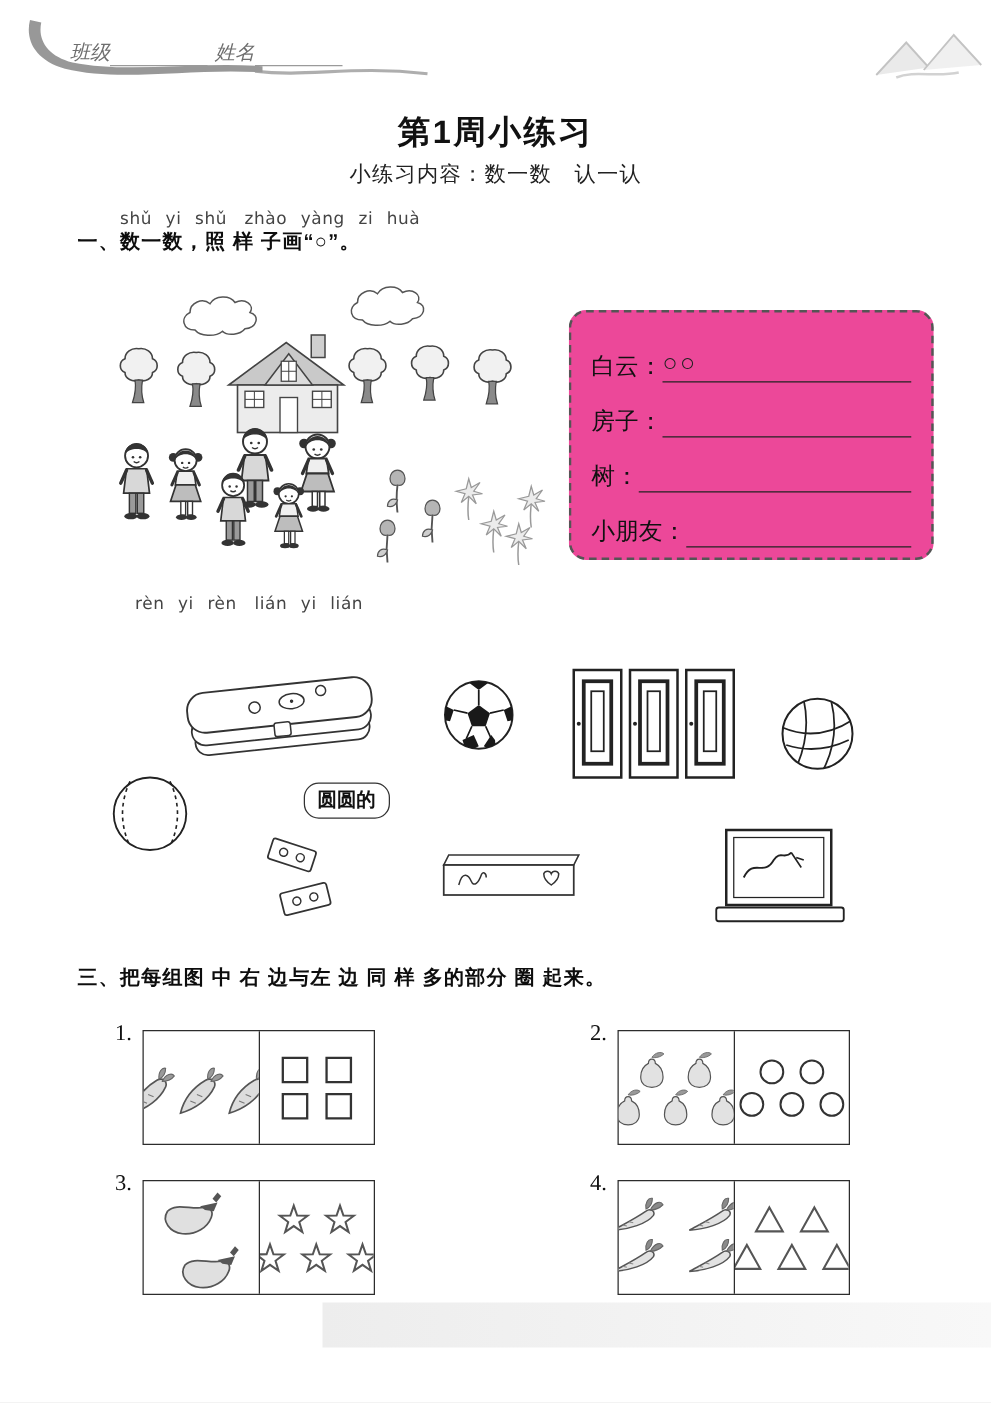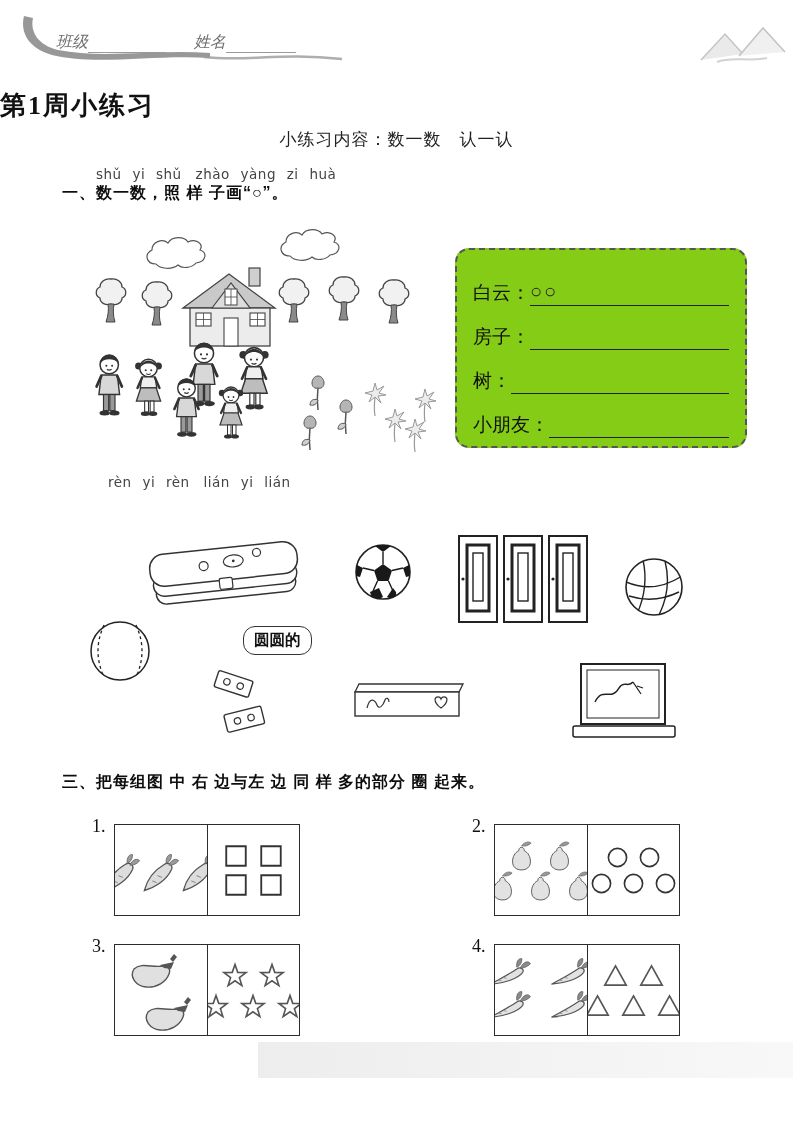--- a/index.html
+++ b/index.html
@@ -10,35 +10,35 @@
   }
   
   .hdr{position:absolute;left:18px;top:14px;width:330px;height:66px;}
   .hdr svg{position:absolute;left:0;top:0;}
   .hdr-fields{position:absolute;left:38px;top:18px;width:285px;
     font-family:"DejaVu Serif","Liberation Serif",serif;font-style:italic;
     font-size:16px;color:#6e6e6e;display:flex;align-items:flex-end;}
   .hdr-line{display:inline-block;border-bottom:1.2px solid #9a9a9a;height:16px;}
   .mtn-top{position:absolute;right:4px;top:22px;opacity:.75;}
   
-  .title{position:absolute;left:0;top:88px;width:100%;
-    font-family:Liberation Serif, serif;font-weight:bold;
+  .title{position:absolute;left:0;top:88px;width:100%;text-align:center;
+    font-family:Liberation Sans, sans-serif;font-weight:bold;
     font-size:26px;letter-spacing:2px;color:#111;}
   .subtitle{position:absolute;left:0;top:128px;width:100%;text-align:center;
     font-family:"Liberation Serif","DejaVu Serif",serif;font-size:17px;
     letter-spacing:1px;color:#222;}
   
   .pinyin{position:absolute;font-family:"DejaVu Sans",sans-serif;
     font-size:13.5px;color:#444;letter-spacing:.5px;word-spacing:6px;}
   .sec-head{position:absolute;font-weight:bold;font-size:16px;color:#0d0d0d;
     letter-spacing:1px;}
   
   .answer-box{position:absolute;left:455px;top:248px;width:292px;height:200px;
     box-sizing:border-box;border:2px dashed #555;border-radius:14px;
-    padding:12px 16px 6px 16px;background:#84cc16;}
+    padding:12px 16px 6px 16px;background:#ec4899;}
   .ab-line{display:flex;align-items:flex-end;height:44px;}
   .ab-label{font-family:"Liberation Serif","DejaVu Serif",serif;font-size:19px;
     color:#111;white-space:nowrap;}
   .ab-underline{flex:1;border-bottom:1.6px solid #222;height:30px;
     font-size:20px;color:#222;letter-spacing:2px;line-height:32px;}
   
   .objects{position:absolute;left:85px;top:534px;width:668px;height:218px;}
   .obj{position:absolute;}
   .bubble{position:absolute;border:1.5px solid #333;border-radius:12px;
     padding:3px 10px;background:#fff;white-space:nowrap;
@@ -161,21 +161,21 @@
   </svg>
 
   <div class="hdr">
     <svg width="330" height="60" viewBox="0 0 330 60">
       <path d="M6 2 C2 18 10 34 34 41 C78 52 138 40 192 44 L192 39 C140 35 84 45 40 36 C20 31 12 18 15 4 Z" fill="#8d8d8d" opacity="0.9"></path>
       <path d="M186 43 C230 48 262 38 324 45" stroke="#9a9a9a" stroke-width="2.5" fill="none" opacity="0.8"></path>
     </svg>
     <div class="hdr-fields">
       <span>班级</span>
       <span class="hdr-line" style="width:78px"></span>
-      <span style="margin-left:28px">姓名</span>
+      <span style="margin-left:6px">姓名</span>
       <span class="hdr-line" style="width:70px"></span>
     </div>
   </div>
   <svg class="mtn-top" width="92" height="46" viewBox="0 0 92 46">
     <path d="M4 38 L28 12 L46 32" fill="#e4e4e4" stroke="#b0b0b0" stroke-width="1.5"></path>
     <path d="M42 34 L66 6 L88 30" fill="#ececec" stroke="#b0b0b0" stroke-width="1.5"></path>
     <path d="M20 40 C34 34 52 40 70 36" stroke="#c4c4c4" stroke-width="2" fill="none"></path>
   </svg>
 
   <div class="title">第1周小练习</div>

